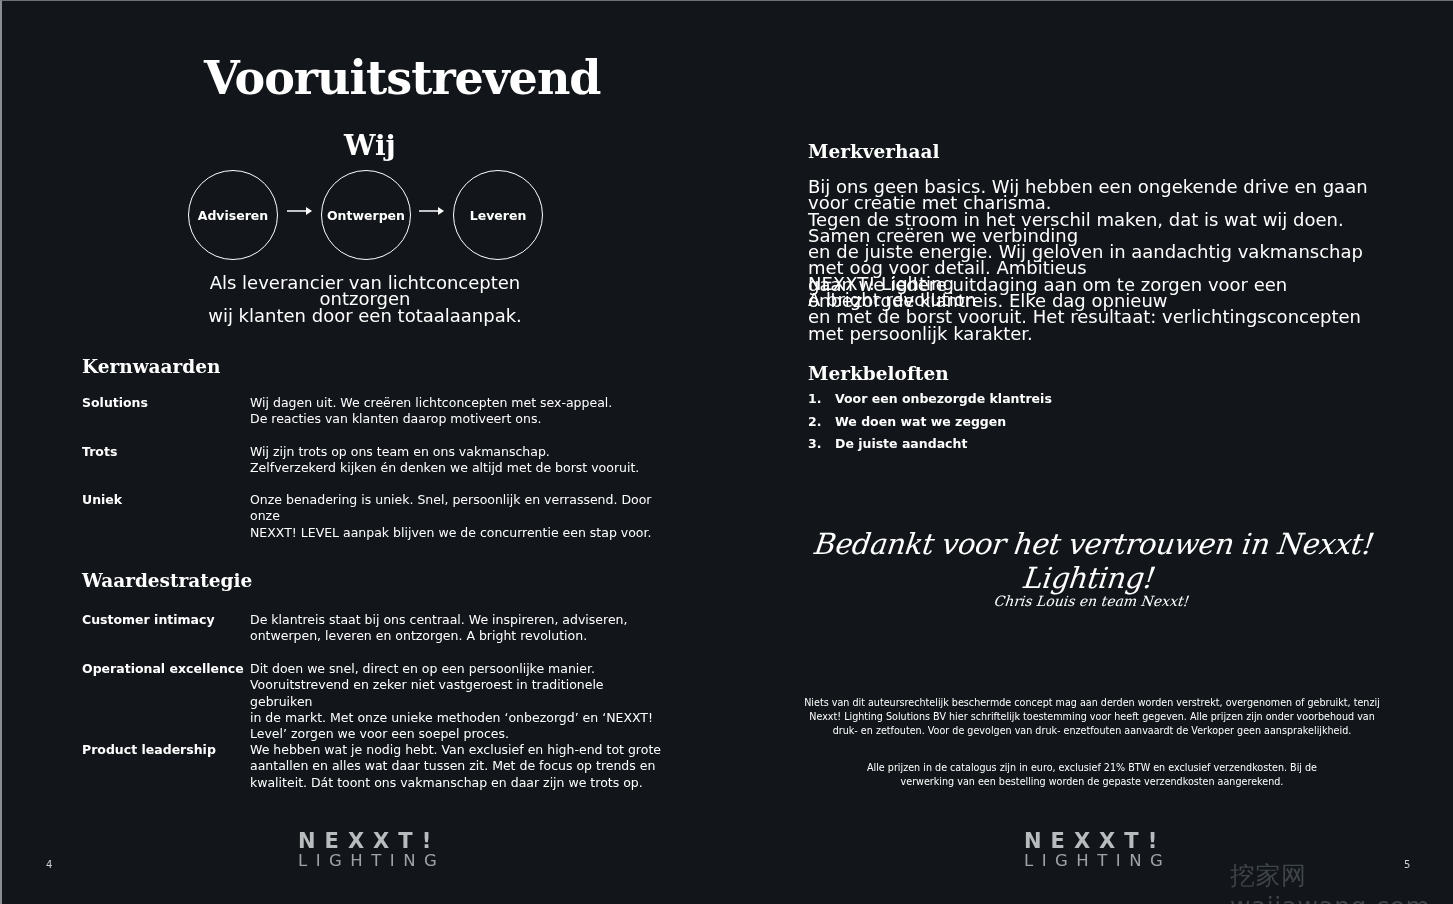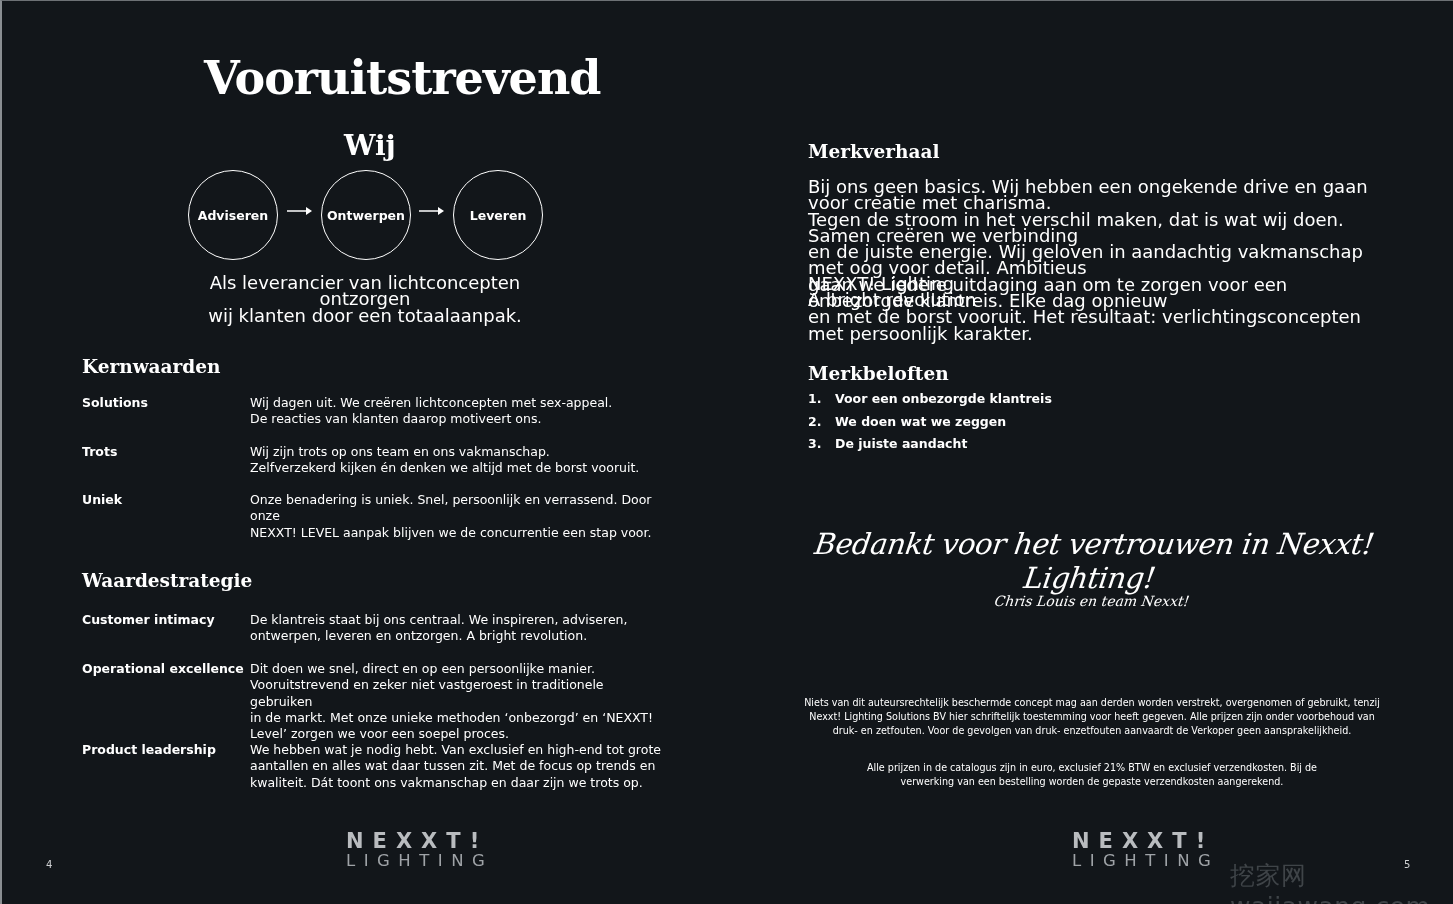--- a/index.html
+++ b/index.html
@@ -27,21 +27,21 @@
   .para { font-size:18px; line-height:16.3px; white-space:pre-line; }
   .promises { left:806px; top:390px; font-size:12.5px; font-weight:bold; }
   .promises .item { height:22.5px; display:flex; }
   .promises .num { width:27px; }
   .script {
     font-family:"DejaVu Serif", serif; font-style:italic; transform:skewX(-8deg);
   }
   .thanks { left:790px; top:526px; width:600px; text-align:center; font-size:29px; letter-spacing:-0.5px; }
   .sign { left:900px; top:592px; width:380px; text-align:center; font-size:14px; }
   .legal { left:800px; width:580px; text-align:center; font-size:9.6px; line-height:14px; white-space:pre-line; }
-  .logo { text-align:center; color:#b9bcbf;margin-left:48px; }
+  .logo { text-align:center; color:#b9bcbf; }
   .logo .l1 { font-size:21px; font-weight:bold; letter-spacing:9px; }
   .logo .l2 { font-size:16.5px; letter-spacing:8.5px; margin-top:-2px; color:#9fa3a7; }
   .pnum { font-size:10px; color:#cfd1d3; }
   .watermark { left:1228px; top:858px; font-size:25px; color:#3f4448; letter-spacing:0.5px; }
 </style>
 </head>
 <body>
 
 <div class="abs serif title">Vooruitstrevend</div>
 <div class="abs serif wij">Wij</div>

